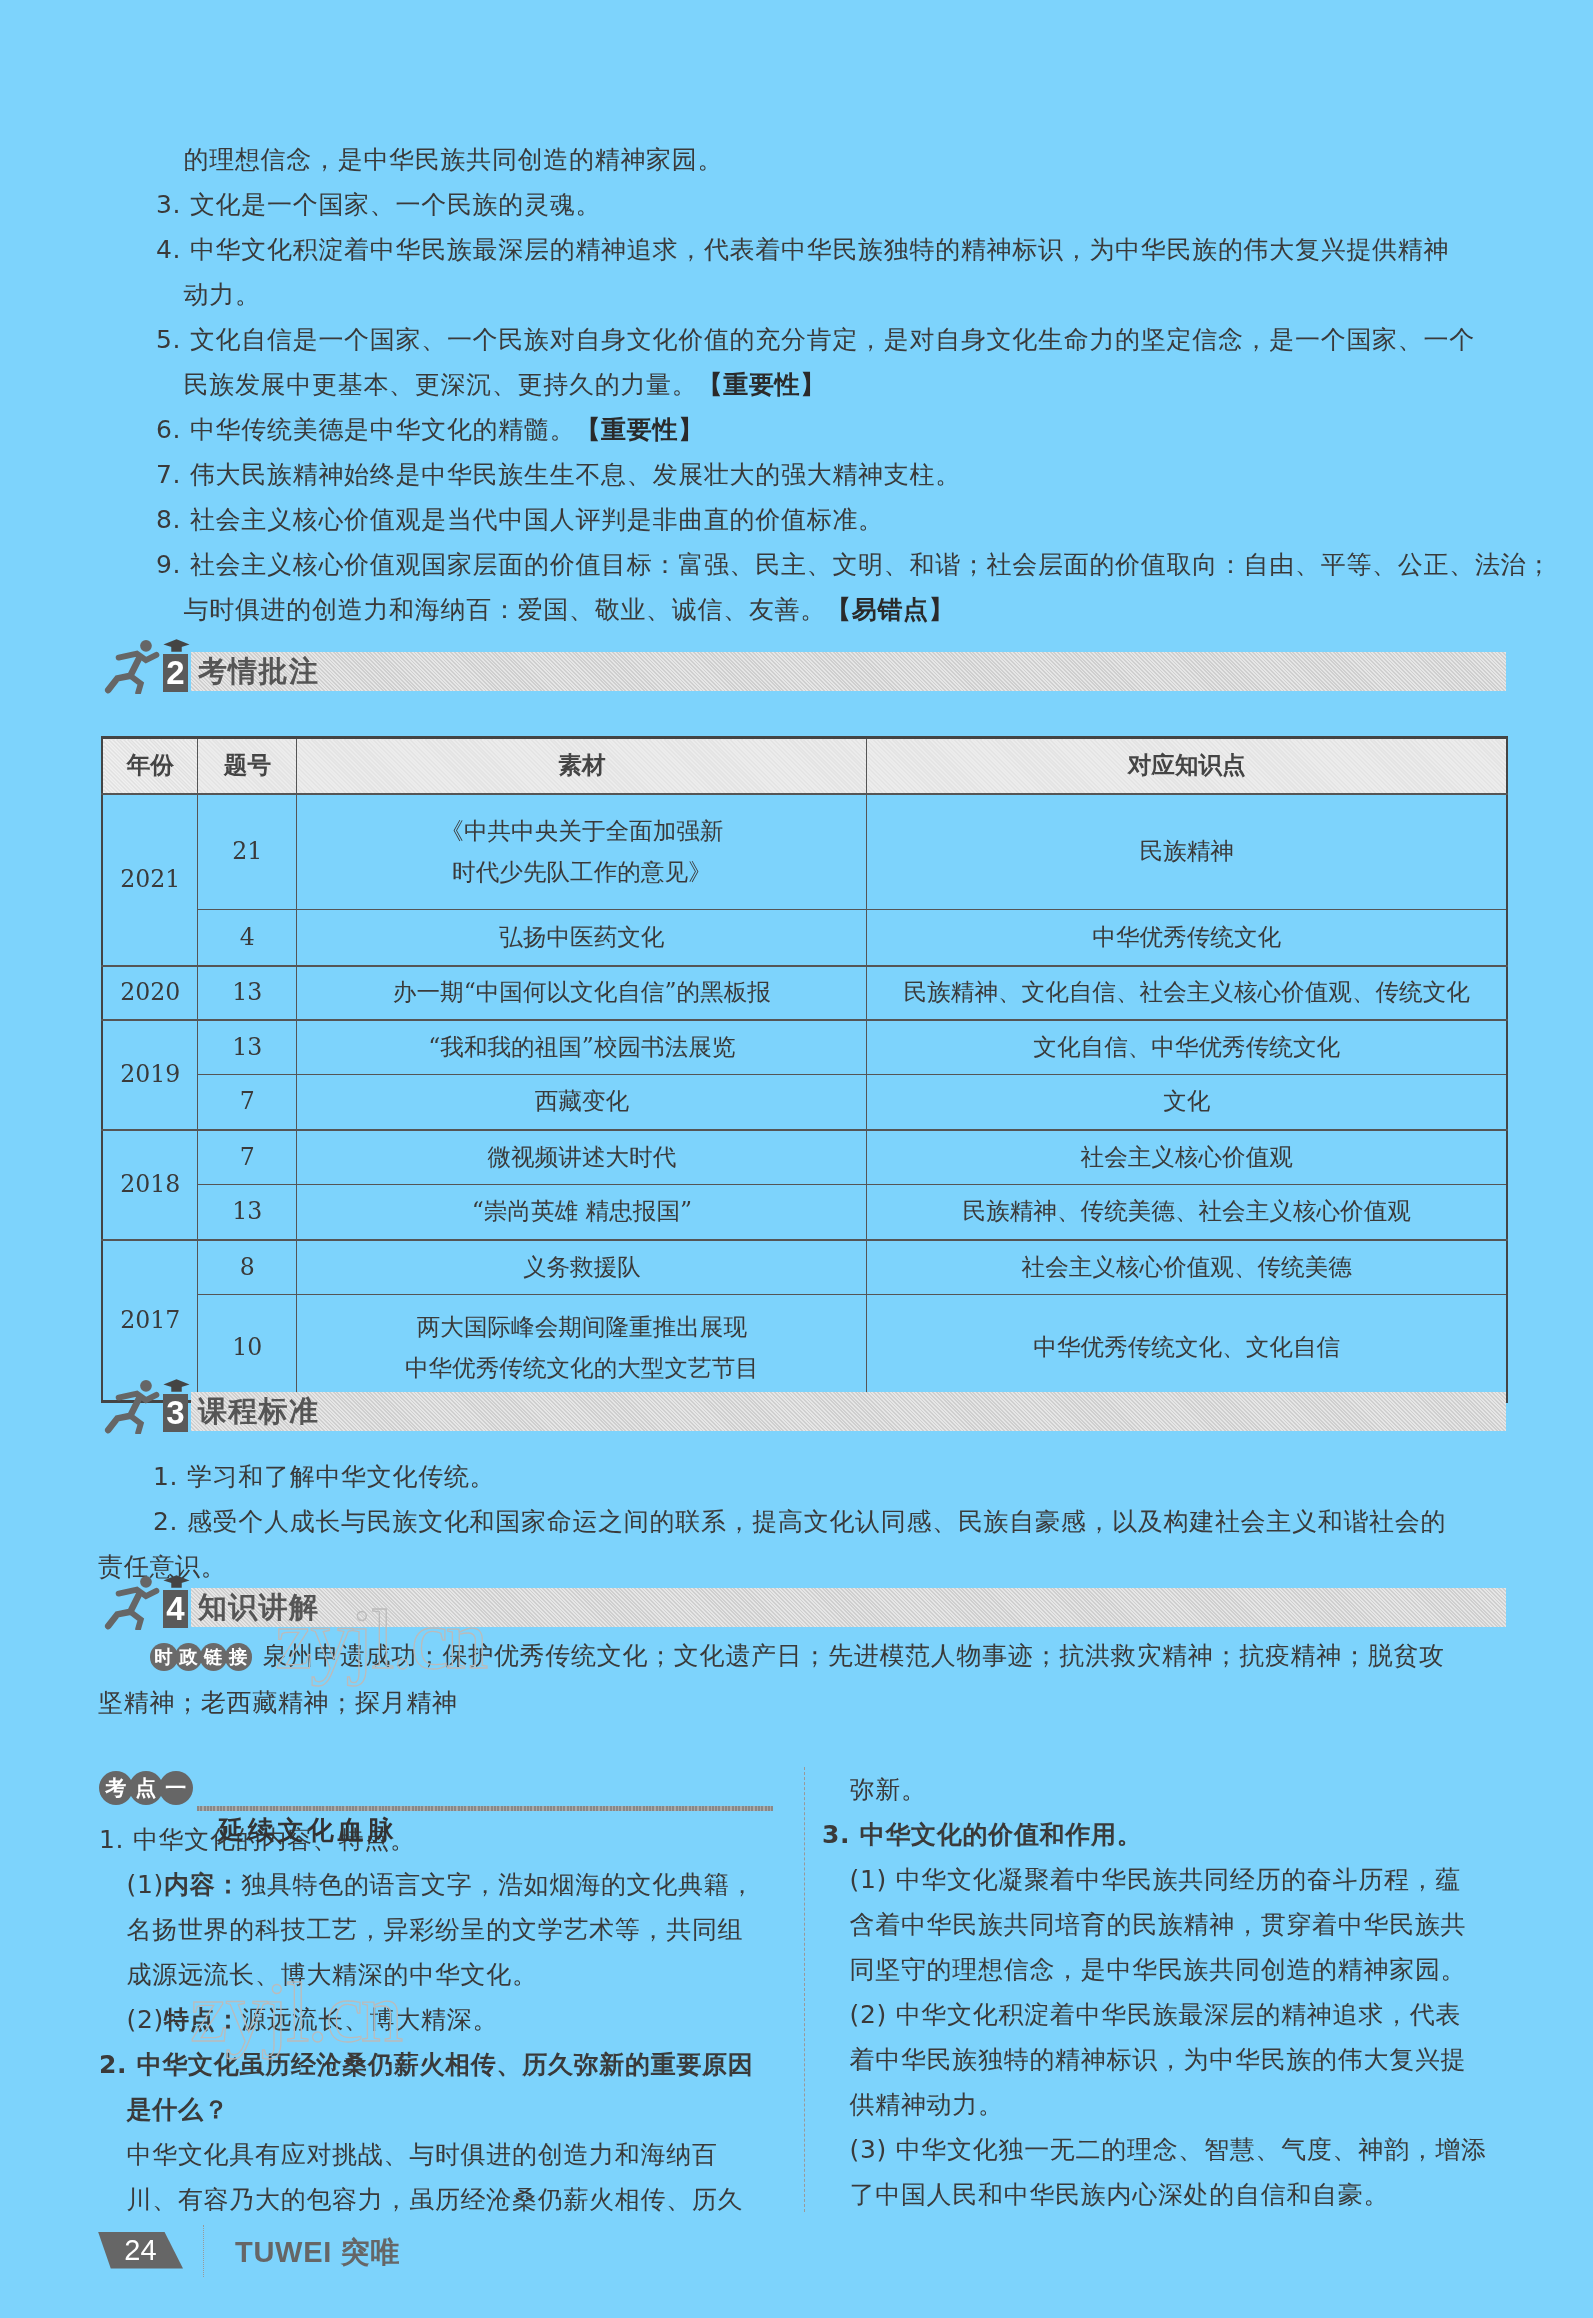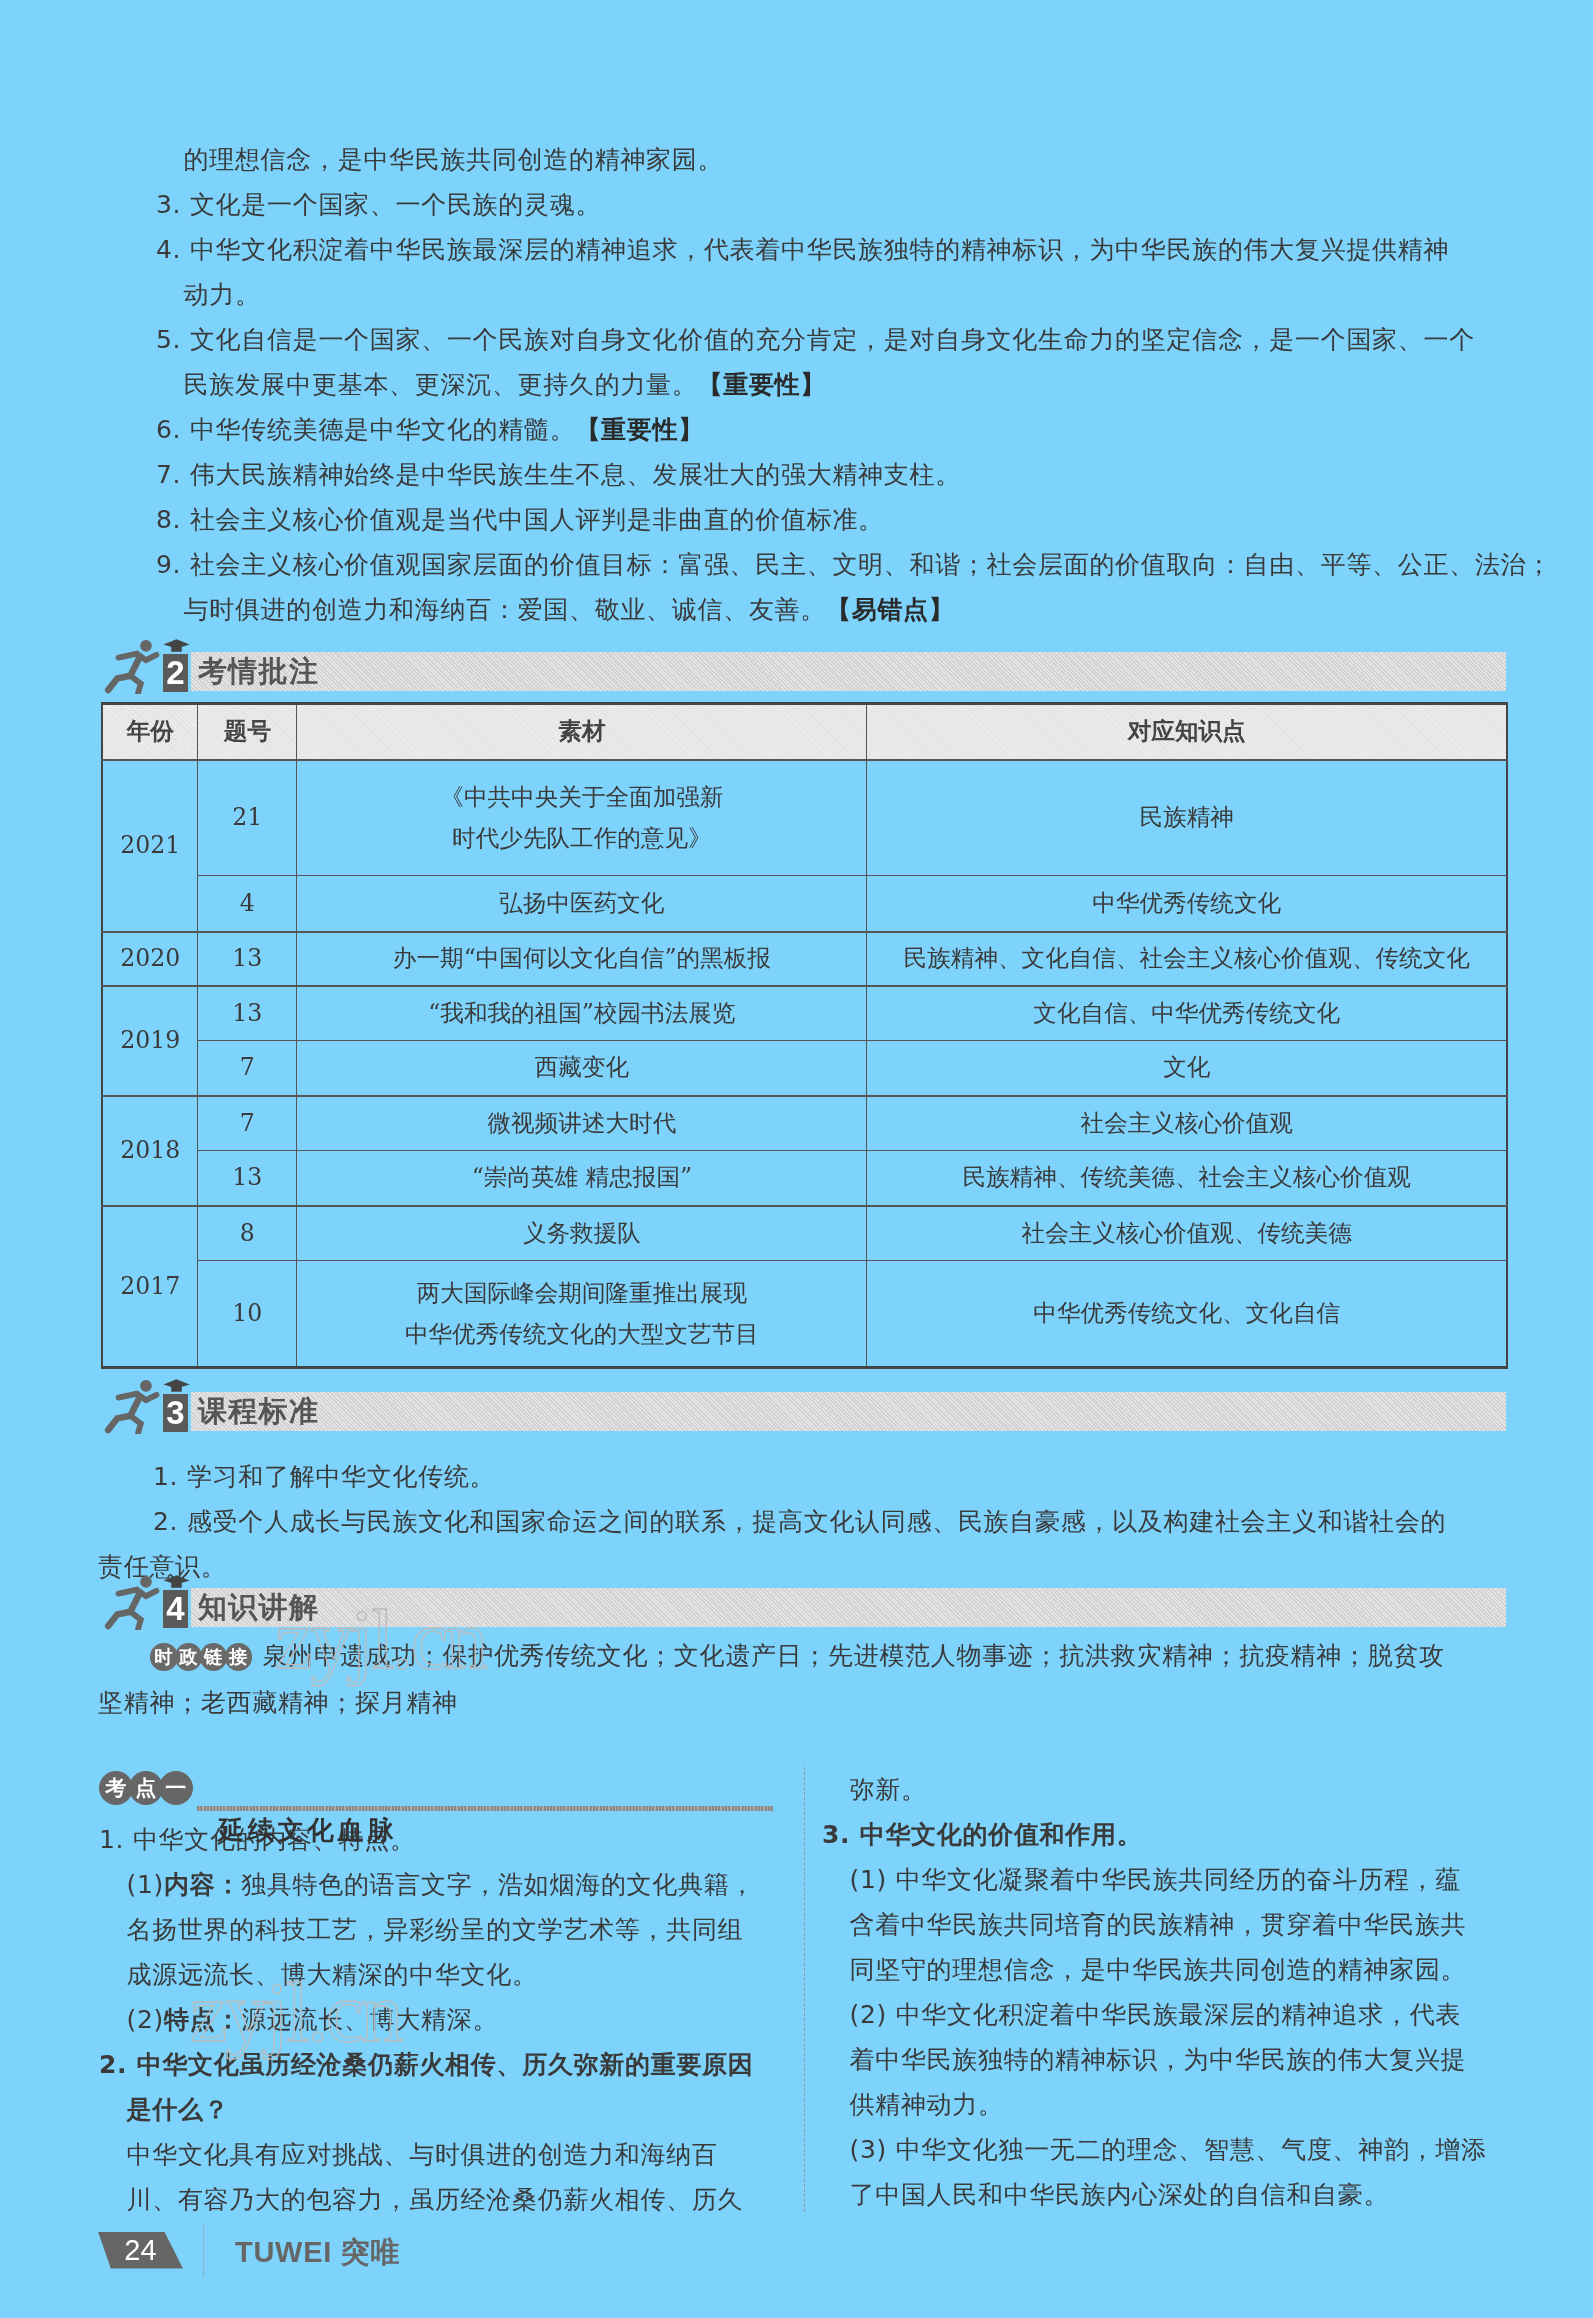--- a/index.html
+++ b/index.html
@@ -12,21 +12,21 @@
   .top-block .indent { padding-left: 27.5px; }
   .tag { font-weight: bold; color: #2a2a2a; }
   .sec-header { position: absolute; left: 99px; width: 1407px; height: 56px; }
   .sec-header .band { position: absolute; left: 92px; right: 0; top: 14.4px; height: 39px;
     background: repeating-linear-gradient(45deg, #cfcfcf 0 1.3px, #e6e6e6 1.3px 2.6px); }
   .sec-header .runner { position: absolute; left: 0; top: 0; width: 64px; height: 56px; }
   .sec-header .num { position: absolute; left: 64px; top: 15.7px; width: 25px; height: 38px; background: #5a5a5a; color: #fff;
     font-family: "Liberation Sans", sans-serif; font-weight: bold; font-size: 33px; line-height: 38px; text-align: center; }
   .sec-header .cap { position: absolute; left: 63px; top: 0; width: 29px; height: 14.4px; }
   .sec-header .title { position: absolute; left: 99px; top: 13px; font-size: 29px; line-height: 41px; font-weight: bold; color: #555; letter-spacing: 1.3px; }
-  table.exam { position: absolute; left: 101px; top: 702px; width: 1407px; border-collapse: collapse; font-family: "DejaVu Serif", "Liberation Serif", serif; padding-left: 20px; }
+  table.exam { position: absolute; left: 101px; top: 736px; width: 1407px; border-collapse: collapse; font-family: "DejaVu Serif", "Liberation Serif", serif; padding-left: 20px; }
   table.exam td, table.exam th { border: 1.3px solid #555; text-align: center; vertical-align: middle; font-size: 23.6px; line-height: 41px; color: #3a3a3a; font-weight: normal; }
   table.exam { border-top: 3.3px solid #444; border-bottom: 3.3px solid #444; border-left: 2px solid #444; border-right: 2px solid #444; }
   table.exam thead th { background: repeating-linear-gradient(45deg, #e0e0e0 0 1.3px, #f0f0f0 1.3px 2.6px); height: 56px; font-family: "DejaVu Sans", sans-serif; font-weight: bold; color: #444; font-size: 23.6px; }
   table.exam tr.year-start td { border-top: 2.6px solid #555; }
   .col-year { width: 96px; } .col-num { width: 99px; } .col-mat { width: 571px; } .col-kp { width: 641px; }
   .std { position: absolute; left: 98px; width: 1414px; }
   .std .line { height: 45px; white-space: nowrap; }
   .news { position: absolute; left: 98px; top: 1633px; width: 1414px; }
   .news .line { height: 47px; white-space: nowrap; }
   .badge { display: inline-flex; gap: 0; vertical-align: middle; margin-right: 13px; margin-left: 52px; }

